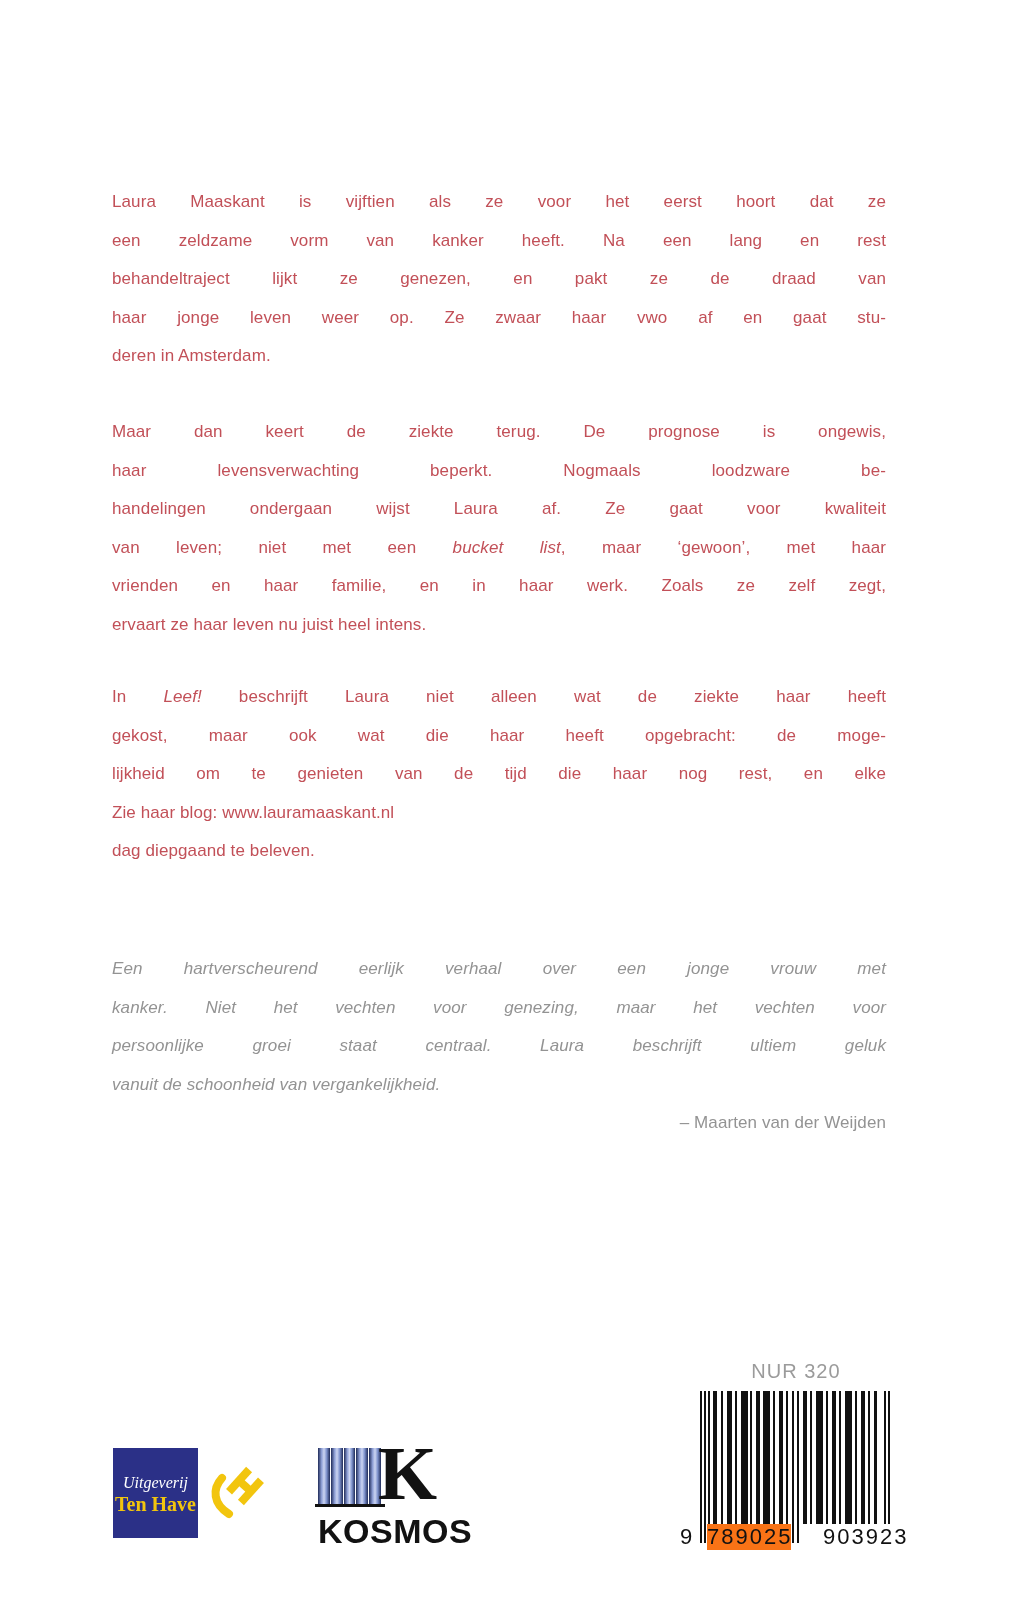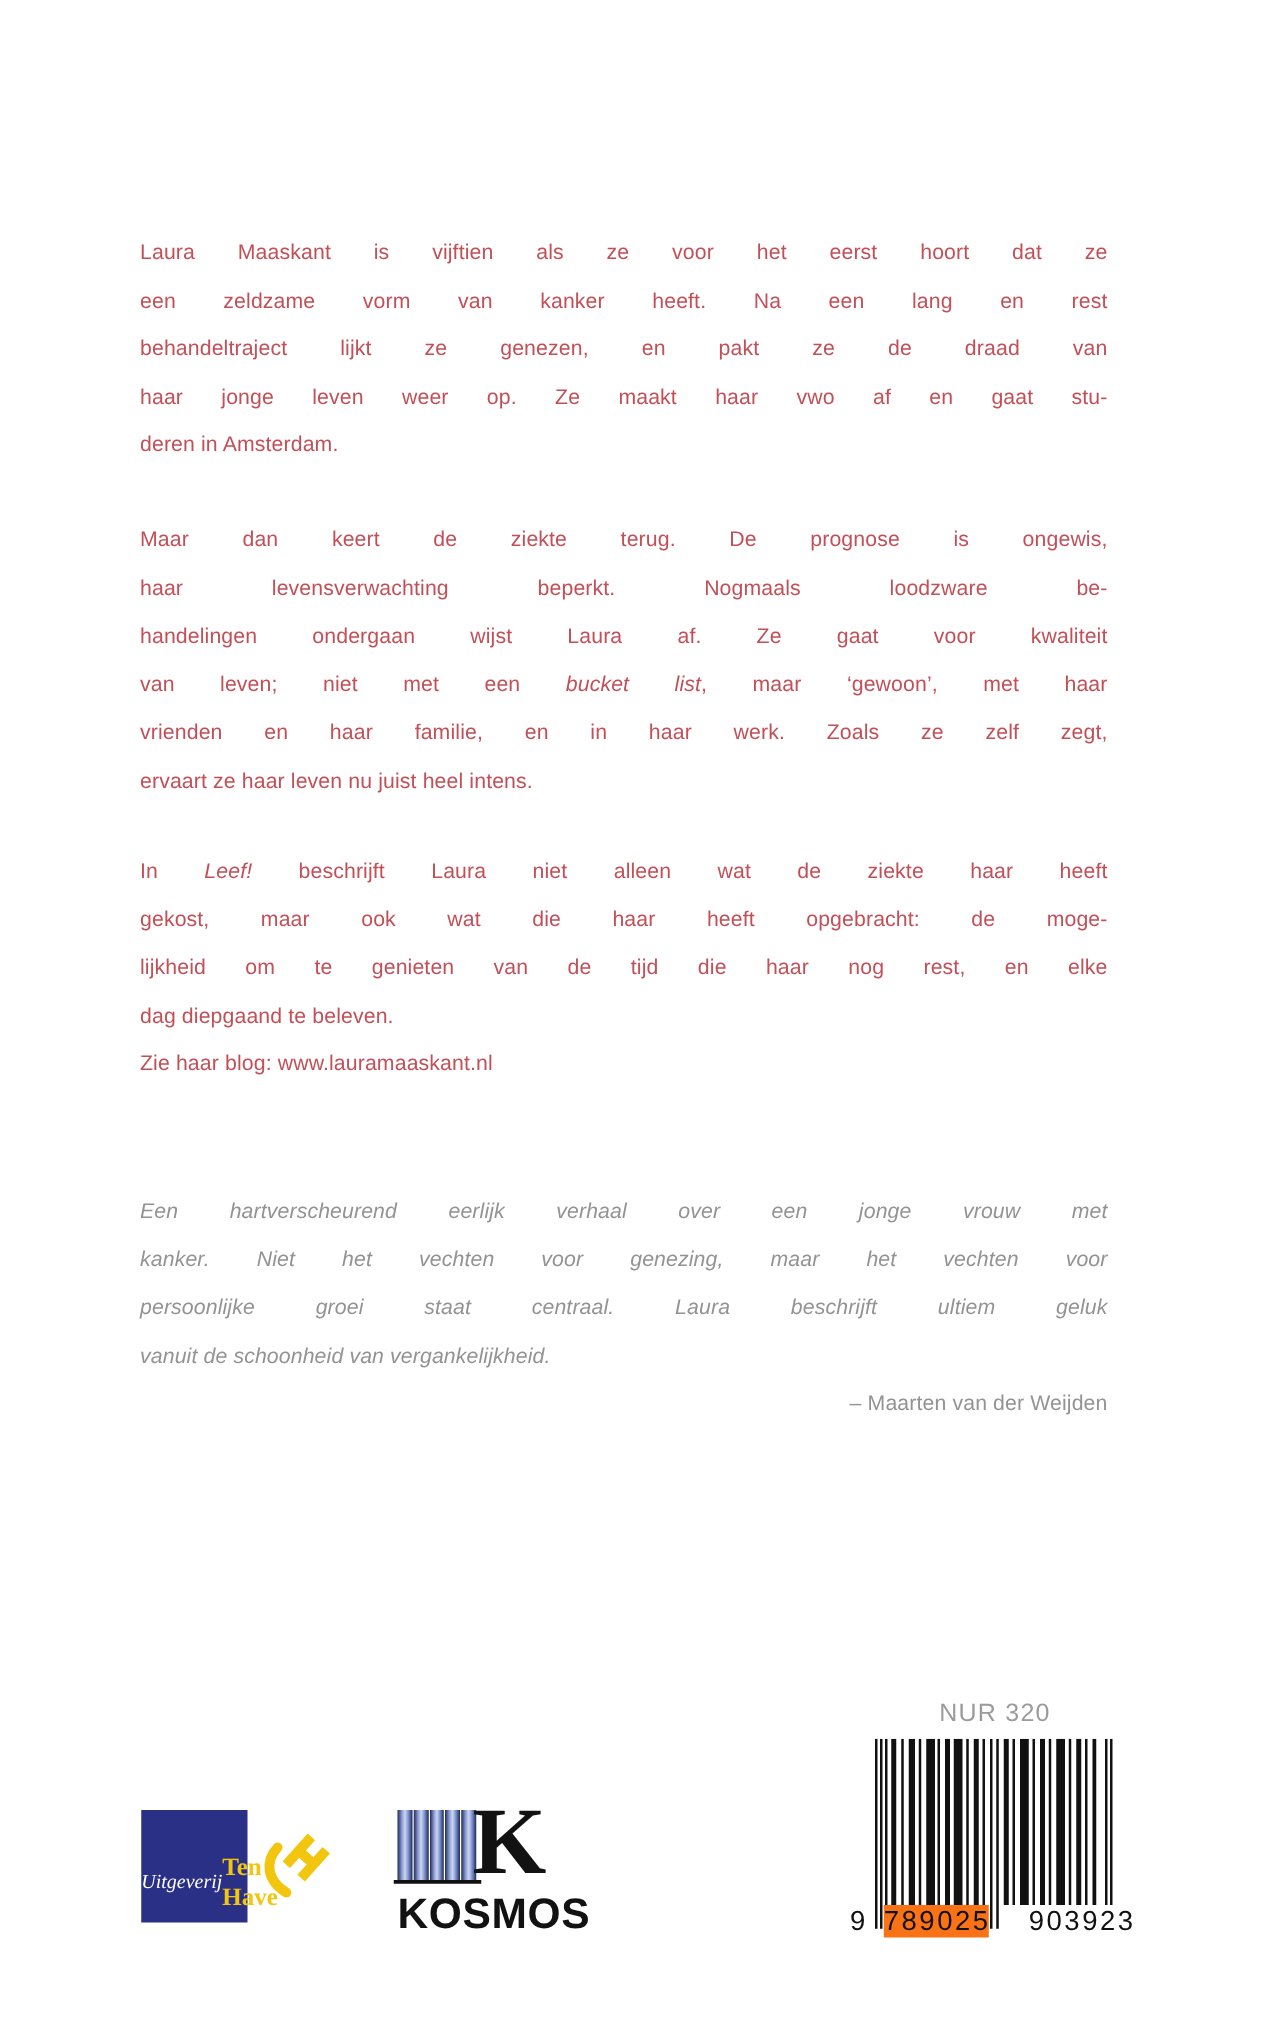--- a/index.html
+++ b/index.html
@@ -16,21 +16,21 @@
   .it{font-style:italic;}
   .quote .line{color:var(--quote-text,#939393);font-style:italic;}
   .quote .attr{
     color:var(--quote-text,#939393);font-style:normal;text-align:right;
     text-align-last:right;
   }
   
   .tenhave{
     position:absolute;left:113px;top:1448px;width:85px;height:90px;
     background:var(--tenhave-blue,#2b3087);
-    display:flex;flex-direction:row;align-items:center;justify-content:flex-start;
+    display:flex;flex-direction:column;align-items:center;justify-content:flex-start;
     padding-top:26px;box-sizing:border-box;
   }
   .tenhave .l1{
     font-family:"Liberation Serif",serif;font-style:italic;color:#ffffff;
     font-size:16px;line-height:18px;
   }
   .tenhave .l2{
     font-family:"Liberation Serif",serif;font-weight:bold;
     color:var(--brand-yellow,#f2c50e);font-size:20px;line-height:24px;
   }
@@ -66,39 +66,39 @@
   .barcode .d-g1{position:absolute;left:7px;width:84px;top:0;text-align:right;letter-spacing:2px;background:#f97316;}
   .barcode .d-g2{position:absolute;left:100px;width:83px;top:0;text-align:center;letter-spacing:2px;background:#fff;margin-left:23px;}
 </style>
 </head>
 <body>
 
 <div class="textcol" style="top:183px">
   <div class="line just">Laura Maaskant is vijftien als ze voor het eerst hoort dat ze</div>
   <div class="line just">een zeldzame vorm van kanker heeft. Na een lang en rest</div>
   <div class="line just">behandeltraject lijkt ze genezen, en pakt ze de draad van</div>
-  <div class="line just">haar jonge leven weer op. Ze maakt haar vwo af en gaat stu-</div>
+  <div class="line just">haar jonge leven weer op. Ze zwaar haar vwo af en gaat stu-</div>
   <div class="line">deren in Amsterdam.</div>
 </div>
 
 <div class="textcol" style="top:413px">
   <div class="line just">Maar dan keert de ziekte terug. De prognose is ongewis,</div>
   <div class="line just">haar levensverwachting beperkt. Nogmaals loodzware be-</div>
   <div class="line just">handelingen ondergaan wijst Laura af. Ze gaat voor kwaliteit</div>
   <div class="line just"><span>van leven; niet met een </span><span class="it">bucket list</span><span>, maar ‘gewoon’, met haar</span></div>
   <div class="line just">vrienden en haar familie, en in haar werk. Zoals ze zelf zegt,</div>
   <div class="line">ervaart ze haar leven nu juist heel intens.</div>
 </div>
 
 <div class="textcol" style="top:678px">
   <div class="line just"><span>In </span><span class="it">Leef!</span><span> beschrijft Laura niet alleen wat de ziekte haar heeft</span></div>
   <div class="line just">gekost, maar ook wat die haar heeft opgebracht: de moge-</div>
   <div class="line just">lijkheid om te genieten van de tijd die haar nog rest, en elke</div>
+  <div class="line">Zie haar blog: www.lauramaaskant.nl</div>
   <div class="line">dag diepgaand te beleven.</div>
-  <div class="line">Zie haar blog: www.lauramaaskant.nl</div>
 </div>
 
 <div class="textcol quote" style="top:950px">
   <div class="line just">Een hartverscheurend eerlijk verhaal over een jonge vrouw met</div>
   <div class="line just">kanker. Niet het vechten voor genezing, maar het vechten voor</div>
   <div class="line just">persoonlijke groei staat centraal. Laura beschrijft ultiem geluk</div>
   <div class="line">vanuit de schoonheid van vergankelijkheid.</div>
   <div class="line attr">– Maarten van der Weijden</div>
 </div>
 

